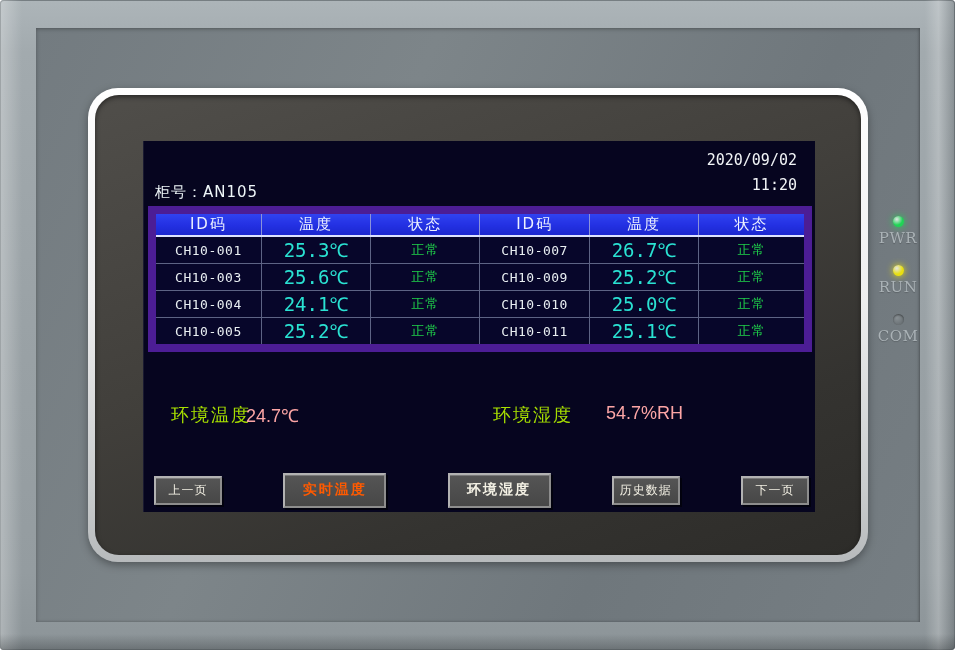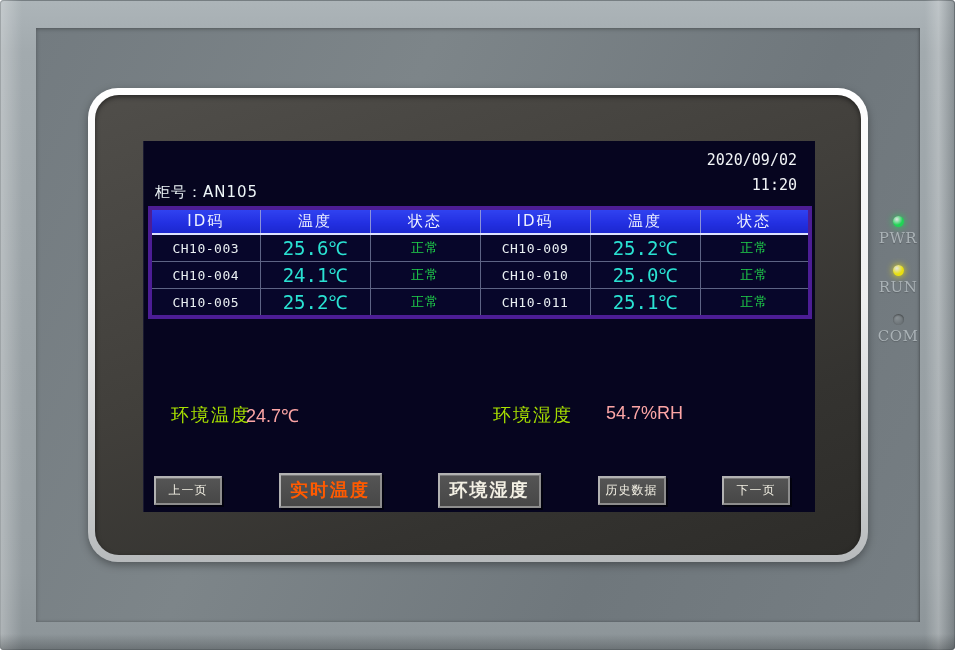--- a/index.html
+++ b/index.html
@@ -43,49 +43,49 @@
     position:absolute; left:143px; top:141px; width:672px; height:371px;
     background:#06051f; color:#eef2f4; overflow:hidden;
     border-left:1px solid #1a1a30;
   }
   .datetime{ position:absolute; top:7px; right:18px; text-align:right;
     font-family:"DejaVu Sans Mono",monospace; font-size:15px; line-height:25px; color:#f2f5f7; }
   .cabinet{ position:absolute; top:42px; left:11px; font-size:15px; font-weight:normal;
     letter-spacing:1px; color:#eef6f8; }
 
   table.data-table{ position:absolute; left:4px; top:65px; width:664px;
-    border-collapse:collapse; table-layout:fixed; border:4px solid #4c1d95; }
+    border-collapse:collapse; table-layout:fixed; border:8px solid #4c1d95; }
   .data-table th{
     height:26px; font-weight:normal; font-size:15px; color:#eef2ff; letter-spacing:2px;
     background:linear-gradient(180deg,#3042f0 0%,#2330e2 55%,#1b27cf 100%);
     border:1px solid #8b93da; border-bottom:2px solid #dde2ff;
   }
   .data-table td{ height:27px; text-align:center; vertical-align:middle;
     background:#07062a; border:1px solid #5d6384; }
   td.c-id{ font-family:"DejaVu Sans Mono",monospace; font-size:13px; color:#e9eff2; letter-spacing:.5px; }
   td.c-temp{ font-family:"DejaVu Sans Mono",monospace; font-size:19px; color:#2ae2d2; }
   td.c-status{ font-size:13px; color:#1fd04a; letter-spacing:1px; }
 
   .env-row{ position:absolute; left:0; top:262px; width:100%; height:26px; }
   .env-label{ position:absolute; font-size:18px; color:#a8e000; letter-spacing:2px; }
   .env-value{ position:absolute; font-family:Liberation Sans, sans-serif; font-size:18px; color:#fca5a5; }
   .env-temp-label{ left:27px;font-family:Liberation Serif, serif; }  .env-temp-value{ left:102px; }
   .env-hum-label{ left:349px; }  .env-hum-value{ left:462px; }
 
-  .button-bar{ position:absolute; left:10px; right:25px; bottom:5px; height:34px;
+  .button-bar{ position:absolute; left:10px; right:6px; bottom:5px; height:34px;
     display:flex; justify-content:space-between; align-items:center; }
   .hmi-btn{
     display:flex; align-items:center; justify-content:center; cursor:pointer;
     background:linear-gradient(180deg,#555555,#474747);
     border:2px solid #b2b2b2; border-right-color:#8d8d8d; border-bottom-color:#8d8d8d;
     box-shadow:2px 2px 0 rgba(0,0,0,.55), inset 0 1px 0 rgba(255,255,255,.22);
     color:#f3f0e4; white-space:nowrap;
   }
   .hmi-btn.small{ width:68px; height:29px; font-size:12px; letter-spacing:1px; }
-  .hmi-btn.large{ width:103px; height:35px; font-size:18px; font-weight:bold; letter-spacing:2px; }
+  .hmi-btn.large{ width:103px; height:35px; font-size:14px; font-weight:bold; letter-spacing:2px; }
   .hmi-btn.active{ color:#ff5a00; }
 
   
   .led-col{ position:absolute; left:866px; top:216px; width:52px; }
   .led-group{ display:flex; flex-direction:column; align-items:center; margin-bottom:18px;margin-left:12px; }
   .led{ width:11px; height:11px; border-radius:50%; }
   .led-label{ margin-top:2px; font-family:"DejaVu Serif",serif; font-size:15px; color:#aab2b6;
     letter-spacing:.5px; text-shadow:0 1px 1px rgba(0,0,0,.2); }
 </style>
 </head>
@@ -110,20 +110,28 @@
           <tr>
             <th>ID码</th>
             <th>温度</th>
             <th>状态</th>
             <th>ID码</th>
             <th>温度</th>
             <th>状态</th>
           </tr>
         </thead>
       <tbody>
+          <tr>
+            <td class="c-id">CH10-001</td>
+            <td class="c-temp">25.3℃</td>
+            <td class="c-status">正常</td>
+            <td class="c-id">CH10-007</td>
+            <td class="c-temp">26.7℃</td>
+            <td class="c-status">正常</td>
+          </tr>
           <tr>
             <td class="c-id">CH10-003</td>
             <td class="c-temp">25.6℃</td>
             <td class="c-status">正常</td>
             <td class="c-id">CH10-009</td>
             <td class="c-temp">25.2℃</td>
             <td class="c-status">正常</td>
           </tr>
           <tr>
             <td class="c-id">CH10-004</td>

